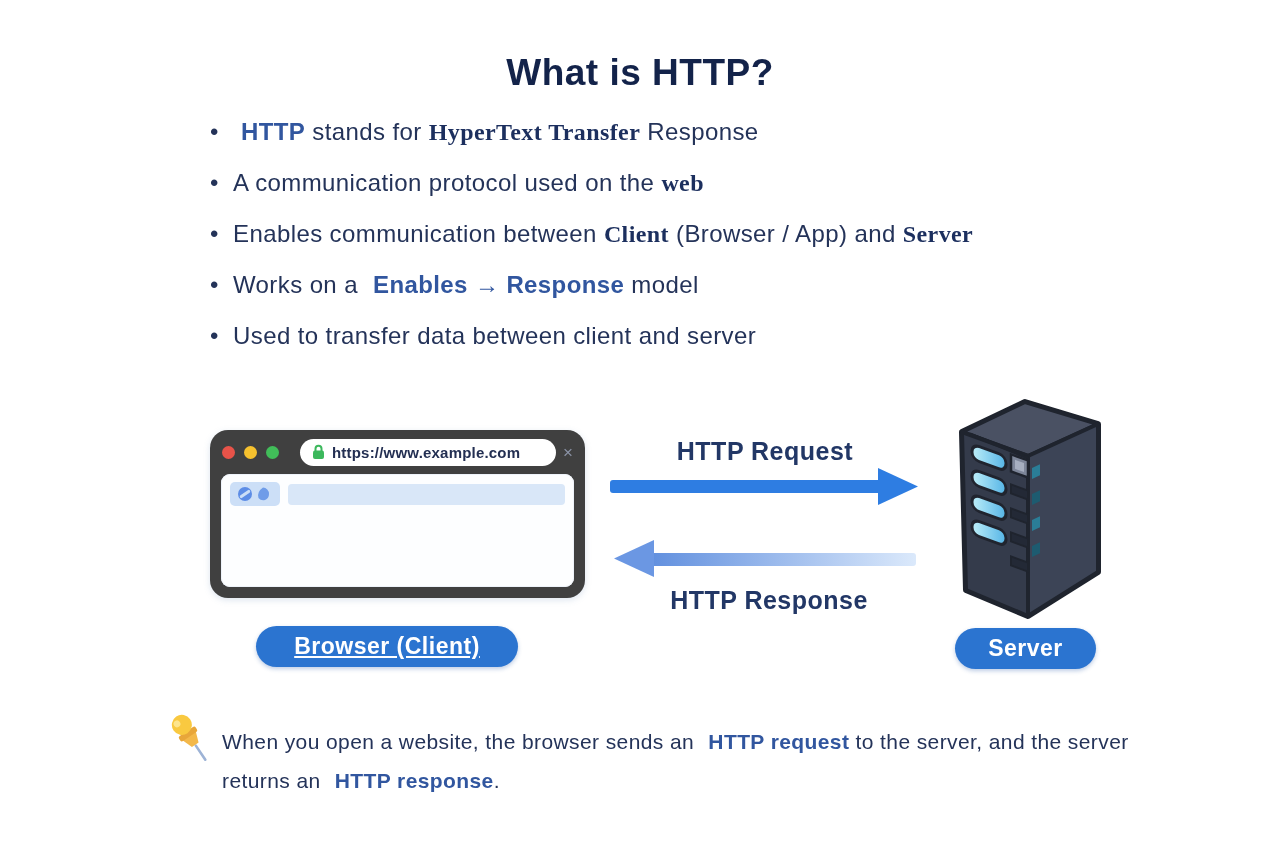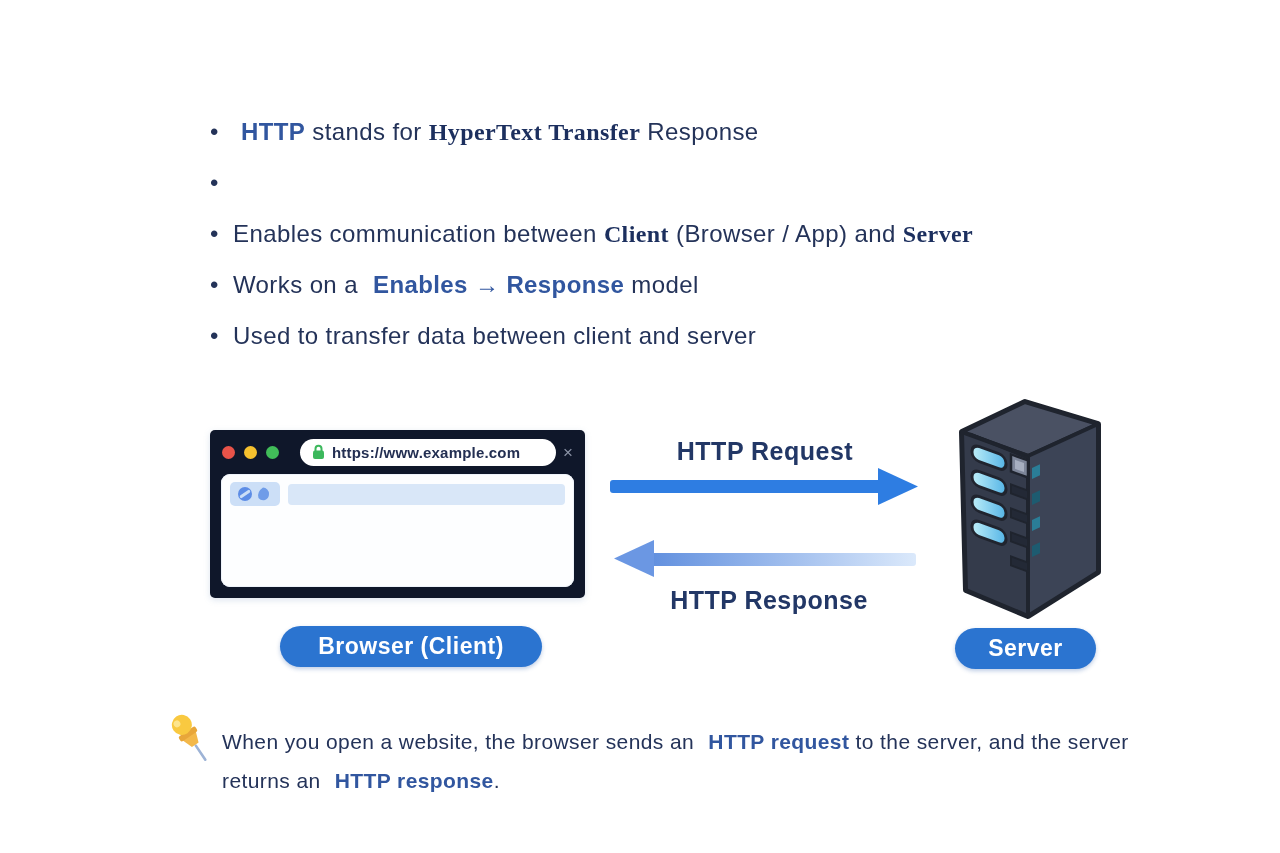--- a/index.html
+++ b/index.html
@@ -14,21 +14,21 @@
   
   .bullets{ position:absolute; left:210px; top:118px; list-style:none; width:950px; }
   .bullets li{ display:flex; align-items:flex-start; margin-bottom:23px;
                font-size:24px; line-height:28px; color:#243359; letter-spacing:.4px; }
   .bullets .dot{ width:23px; flex:0 0 23px; color:#243359; font-size:24px; }
   .seg-b{ font-weight:700; color:#1c2f5e;font-family:Liberation Serif, serif; }
   .seg-a{ font-weight:700; color:#31569f;margin-left:8px; }
 
   
   .browser{ position:absolute; left:210px; top:430px; width:375px; height:168px;
-            background:#0f172a; border-radius:5px; box-shadow:0 2px 6px rgba(120,150,190,.25); }
+            background:#404040; border-radius:18px; box-shadow:0 2px 6px rgba(120,150,190,.25); }
   .browser::after{ content:""; position:absolute; left:-12px; right:-12px; top:158px; height:16px;
                    background:#d4e2f0; border-radius:10px; z-index:-1; }
   .b-head{ display:flex; align-items:center; height:44px; padding:0 12px; }
   .tl{ width:13px; height:13px; border-radius:50%; margin-right:9px; }
   .tl.red{ background:#e85349; } .tl.yellow{ background:#f6c12e; } .tl.green{ background:#41bd59; }
   .addr{ flex:1; display:flex; align-items:center; gap:7px; margin-left:12px;
          background:#ffffff; border-radius:14px; height:27px; padding:0 12px; }
   .url{ font-size:15px; font-weight:700; color:#232f52; letter-spacing:.2px; white-space:nowrap; }
   .close{ margin-left:7px; color:#8b93a6; font-size:17px; line-height:17px; }
   .b-content{ position:absolute; left:11px; right:11px; top:44px; bottom:11px;
@@ -42,40 +42,42 @@
   .arrow-label{ position:absolute; width:306px; text-align:center; font-size:25px;
                 font-weight:600; color:#223766; letter-spacing:.5px; }
   .req-label{ left:612px; top:437px; }
   .resp-label{ left:616px; top:586px; }
   .svg-abs{ position:absolute; }
 
   
   .badge{ position:absolute; height:41px; line-height:41px; text-align:center;
           background:#2b74d0; color:#ffffff; font-weight:700; font-size:23px;
           border-radius:21px; letter-spacing:.5px; box-shadow:0 2px 4px rgba(40,90,170,.3); }
-  .badge-client{ left:280px; top:626px; width:262px; }
+  .badge-client{ left:256px; top:626px; width:262px;text-decoration:underline; }
   .badge-server{ left:955px; top:628px; width:141px; }
 
   
   .note-text{ position:absolute; left:222px; top:722px; width:915px;
               font-size:21px; line-height:39px; color:#243359; letter-spacing:.4px; }
 </style>
 </head>
 <body>
 
 <div class="stage">
 
+  <h1 class="title">What is HTTP?</h1>
 
   <ul class="bullets">
     <li>
       <span class="dot">•</span>
       <span><span class="seg-a">HTTP</span><span> stands for </span><span class="seg-b">HyperText Transfer</span><span> Response</span></span>
     </li>
     <li>
       <span class="dot">•</span>
+      <span><span>A communication protocol used on the </span><span class="seg-b">web</span></span>
     </li>
     <li>
       <span class="dot">•</span>
       <span><span>Enables communication between </span><span class="seg-b">Client</span><span> (Browser / App) and </span><span class="seg-b">Server</span></span>
     </li>
     <li>
       <span class="dot">•</span>
       <span><span>Works on a </span><span class="seg-a">Enables → Response</span><span> model</span></span>
     </li>
     <li>

